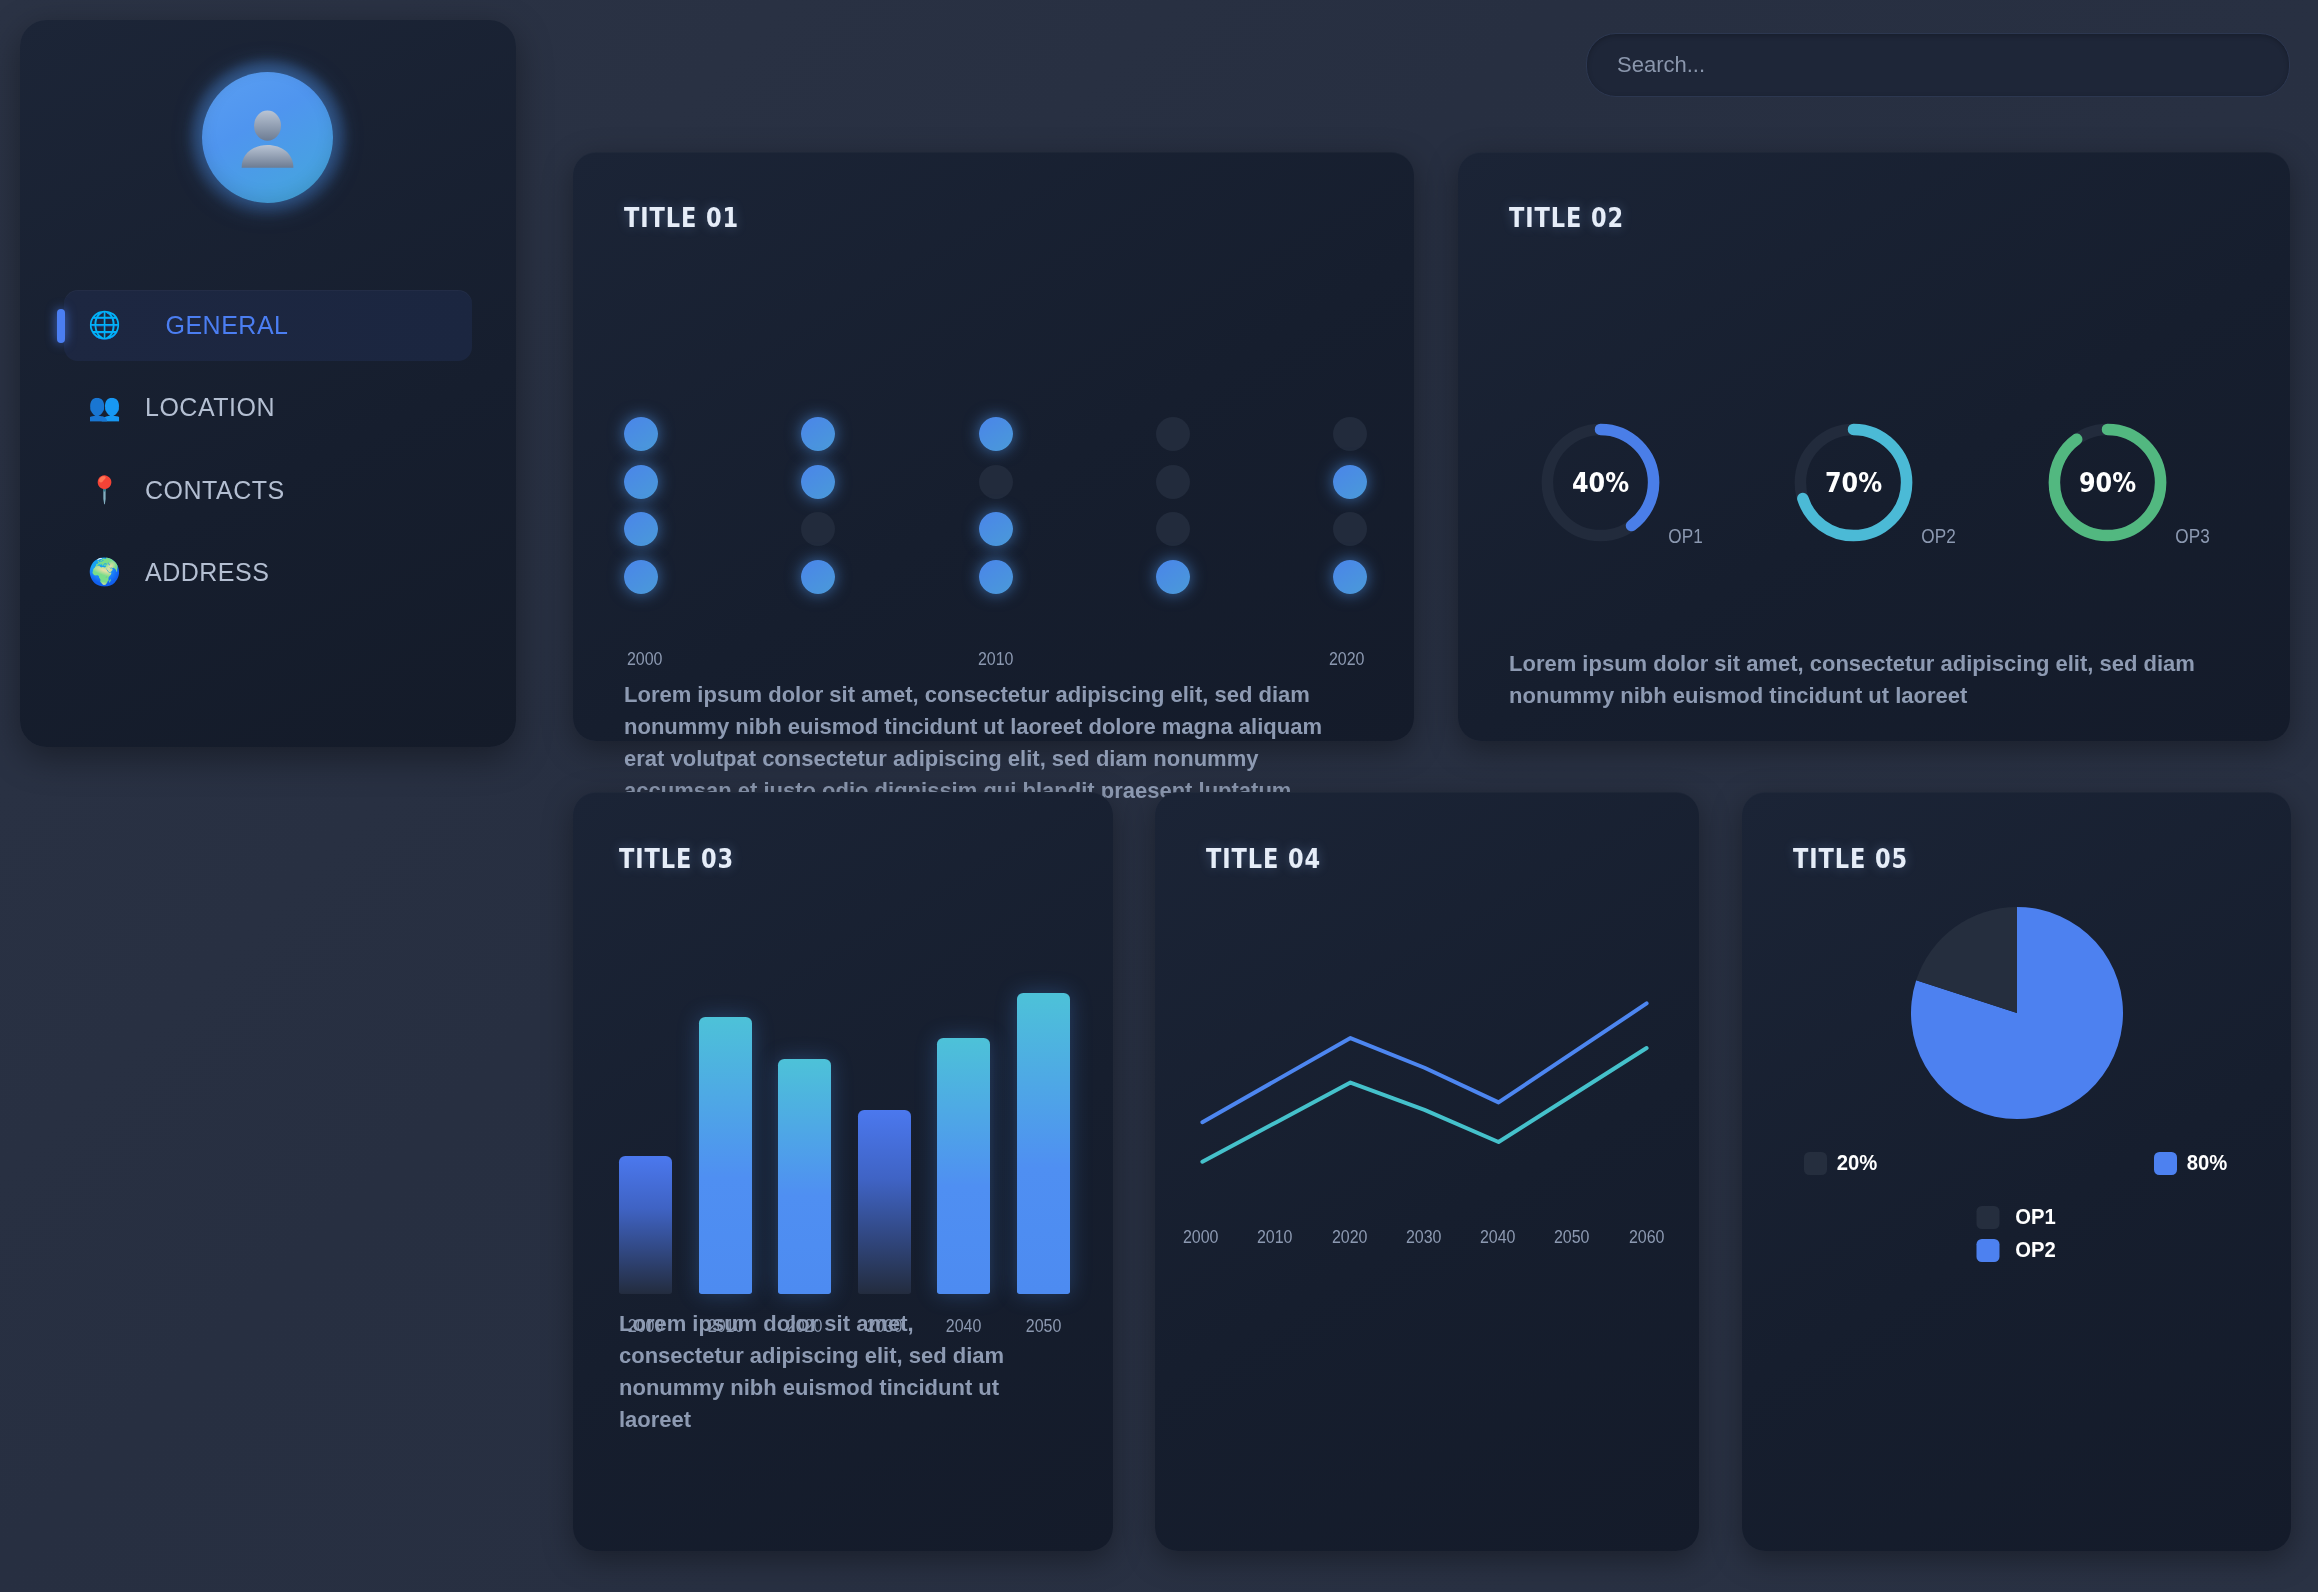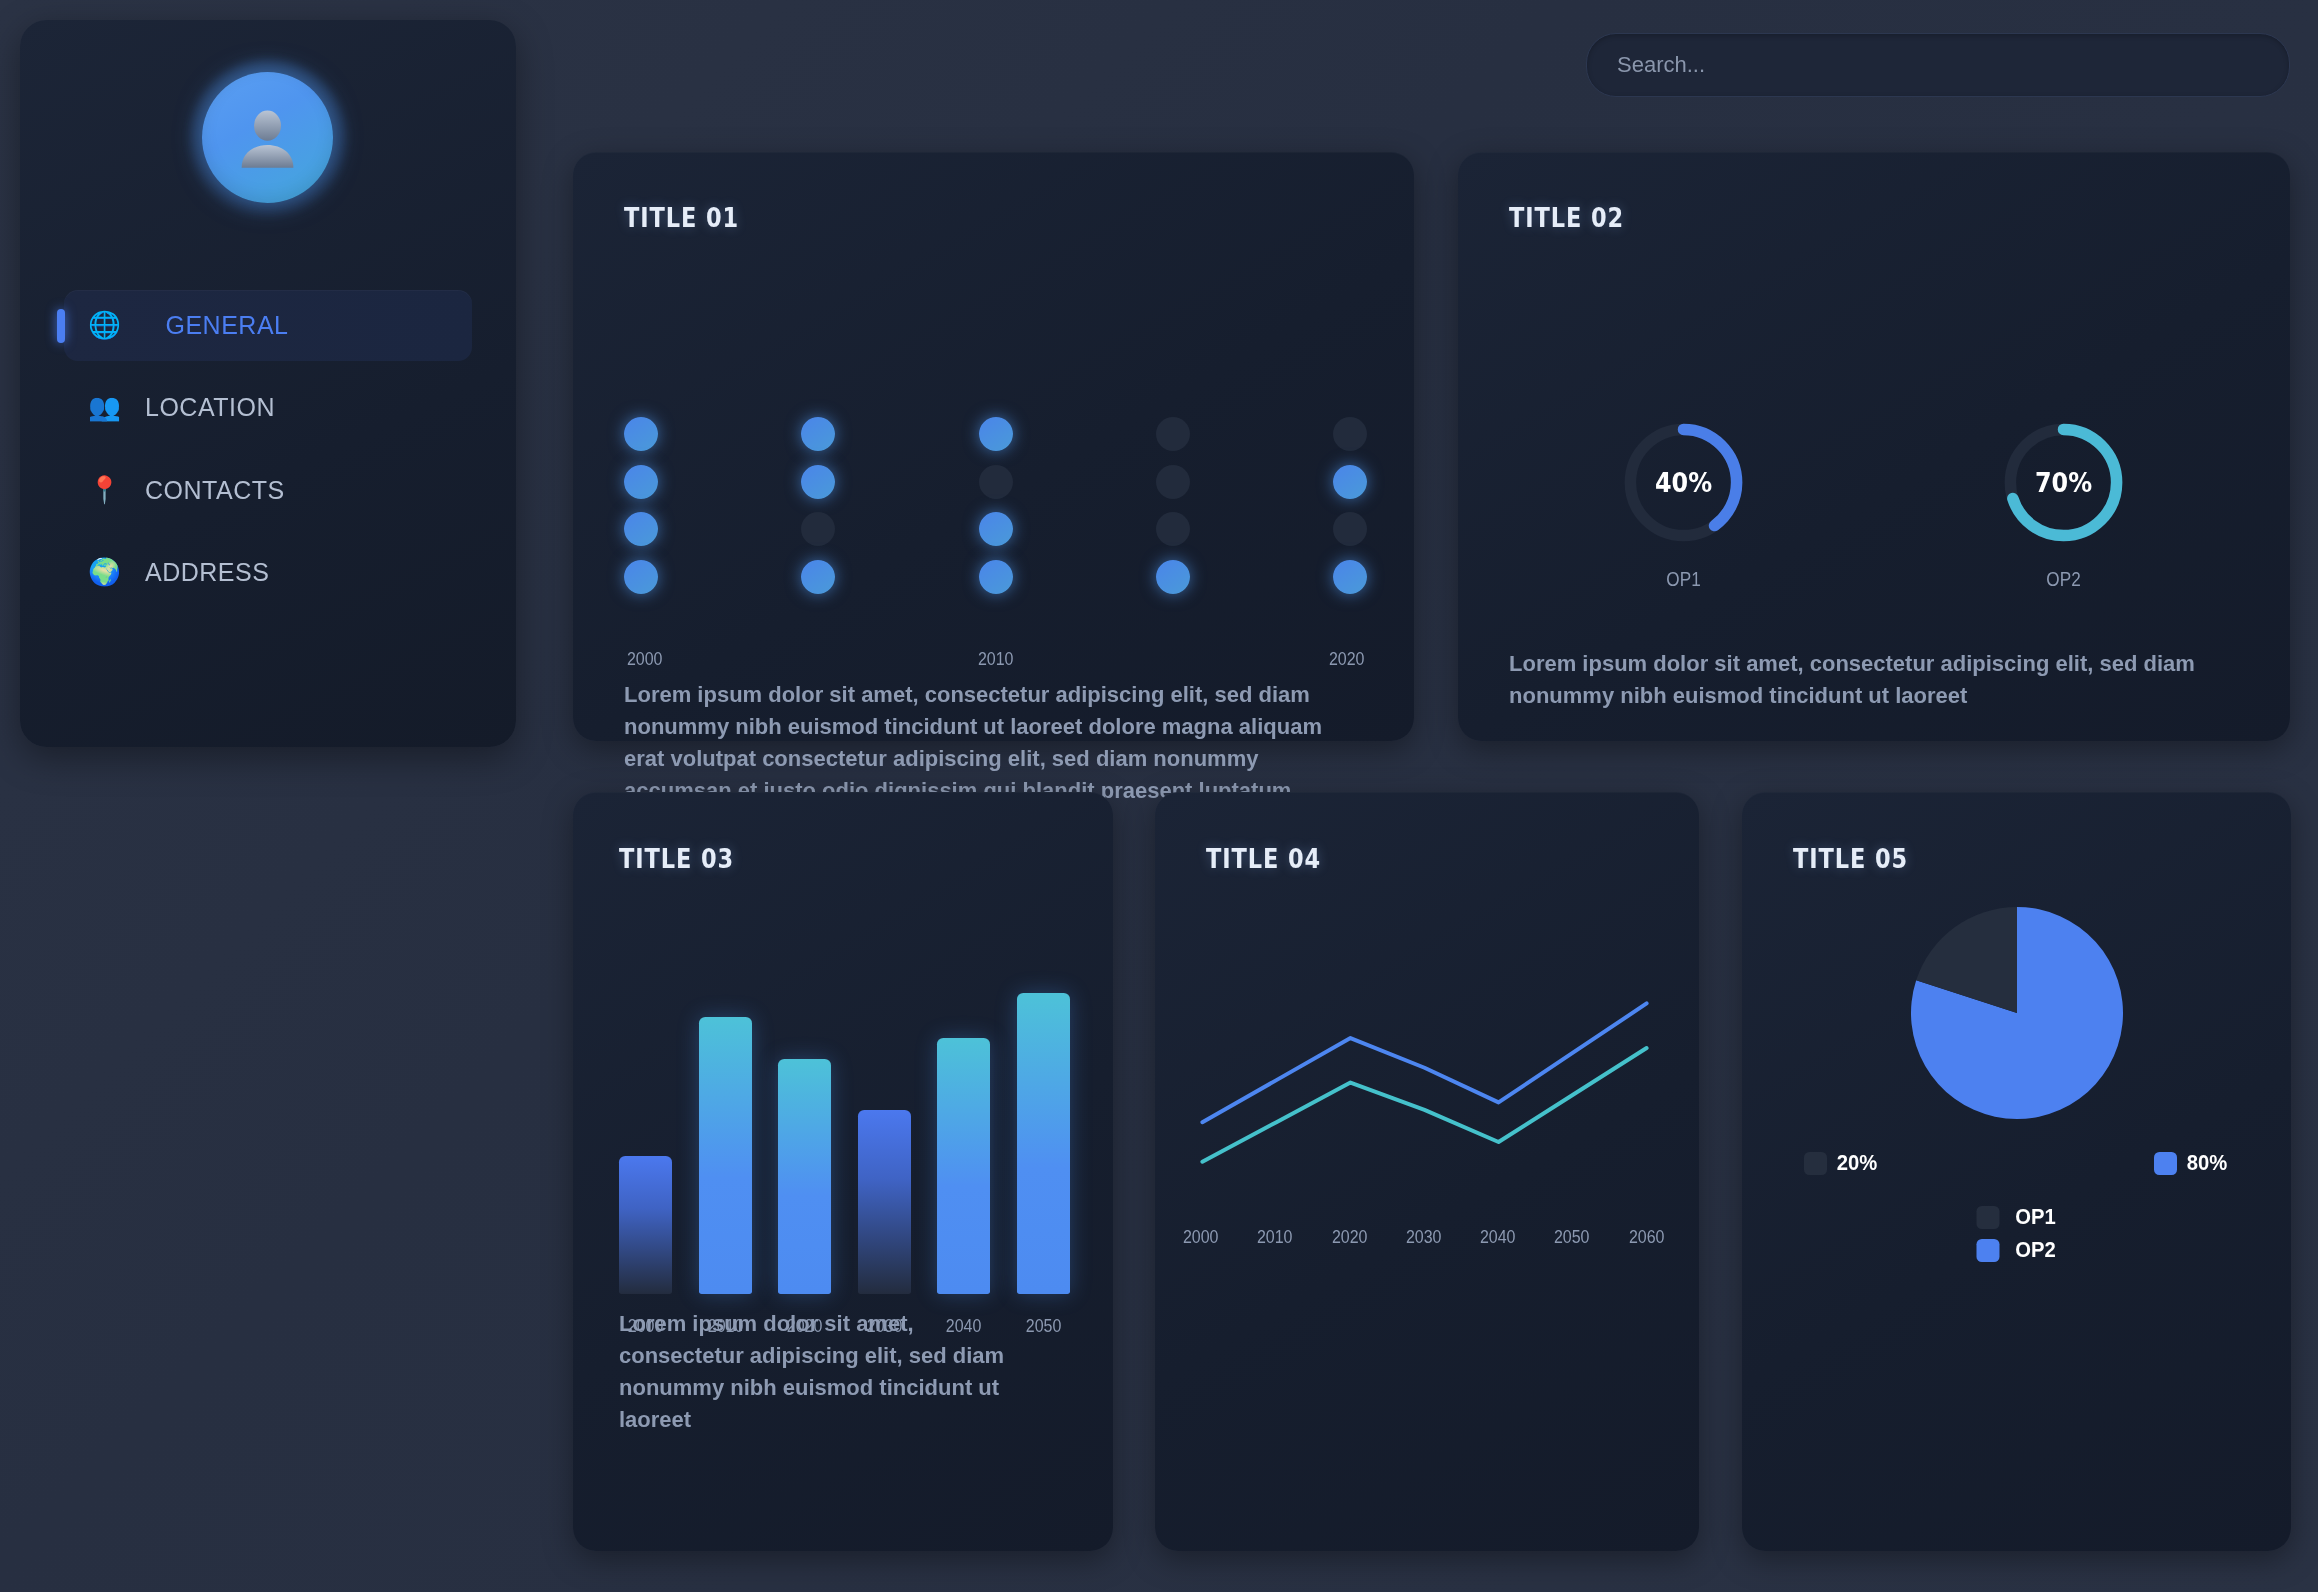--- a/index.html
+++ b/index.html
@@ -189,21 +189,21 @@
   
   #card2 { left: 1458px; top: 152px; width: 832px; height: 589px; }
   #card2 .card-title { position: absolute; left: 51px; top: 50px; }
 
   #donut-row {
     position: absolute;
     left: 35px; top: 265px;
     width: 761px;
     display: flex; justify-content: space-around;
   }
-  .donut-unit { display: flex; flex-direction: column; align-items: center; }
+  .donut-unit { display: flex; flex-direction: row; align-items: flex-end; }
   .donut { position: relative; width: 131px; height: 131px; }
   .donut svg { transform: rotate(-90deg); display: block; }
   .donut-val {
     position: absolute; inset: 0;
     display: flex; align-items: center; justify-content: center;
     font-size: 26.5px; font-weight: bold;
     color: #ffffff;
     font-family: "DejaVu Sans", sans-serif;
     transform: scaleX(.9);
   }
@@ -401,20 +401,30 @@
       <div class="donut-unit">
         <div class="donut">
           <svg width="131" height="131" viewBox="0 0 148 148">
             <circle cx="74" cy="74" r="60" fill="none" stroke="#222b3c" stroke-width="13"></circle>
             <circle cx="74" cy="74" r="60" fill="none" stroke="#4bbad6" stroke-width="13" stroke-linecap="round" stroke-dasharray="263.89378290154264 376.99111843077515"></circle>
           </svg>
           <div class="donut-val">70%</div>
         </div>
         <div class="donut-label">OP2</div>
       </div>
+      <div class="donut-unit">
+        <div class="donut">
+          <svg width="131" height="131" viewBox="0 0 148 148">
+            <circle cx="74" cy="74" r="60" fill="none" stroke="#222b3c" stroke-width="13"></circle>
+            <circle cx="74" cy="74" r="60" fill="none" stroke="#52b880" stroke-width="13" stroke-linecap="round" stroke-dasharray="339.29200658769764 376.99111843077515"></circle>
+          </svg>
+          <div class="donut-val">90%</div>
+        </div>
+        <div class="donut-label">OP3</div>
+      </div>
     </div>
   <div class="body-text" id="card2-text">Lorem ipsum dolor sit amet, consectetur adipiscing elit, sed diam nonummy nibh euismod tincidunt ut laoreet</div>
 </div>
 
 <div class="card" id="card3">
   <div class="card-title">TITLE 03</div>
   <div id="bar-area">
       <div class="bar short" style="height: 46%;"></div>
       <div class="bar tall" style="height: 92%;"></div>
       <div class="bar tall" style="height: 78%;"></div>

